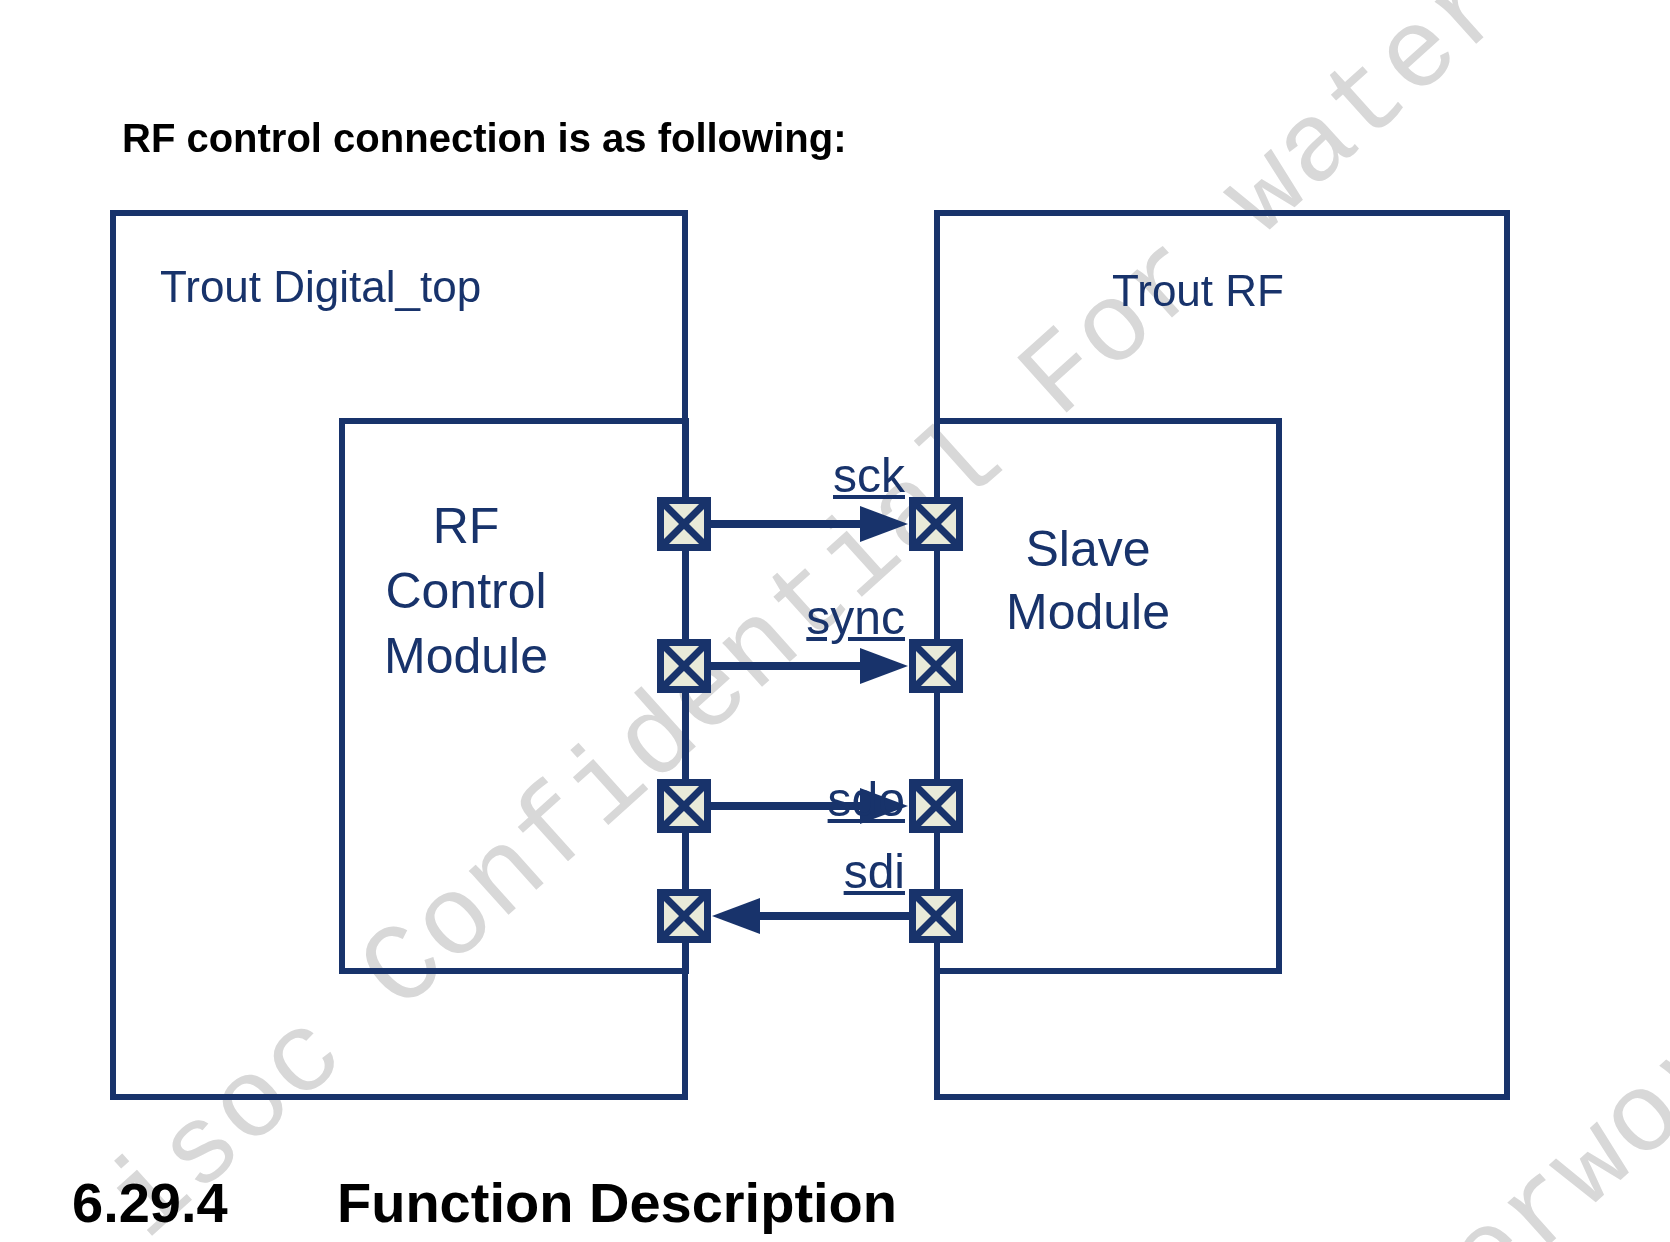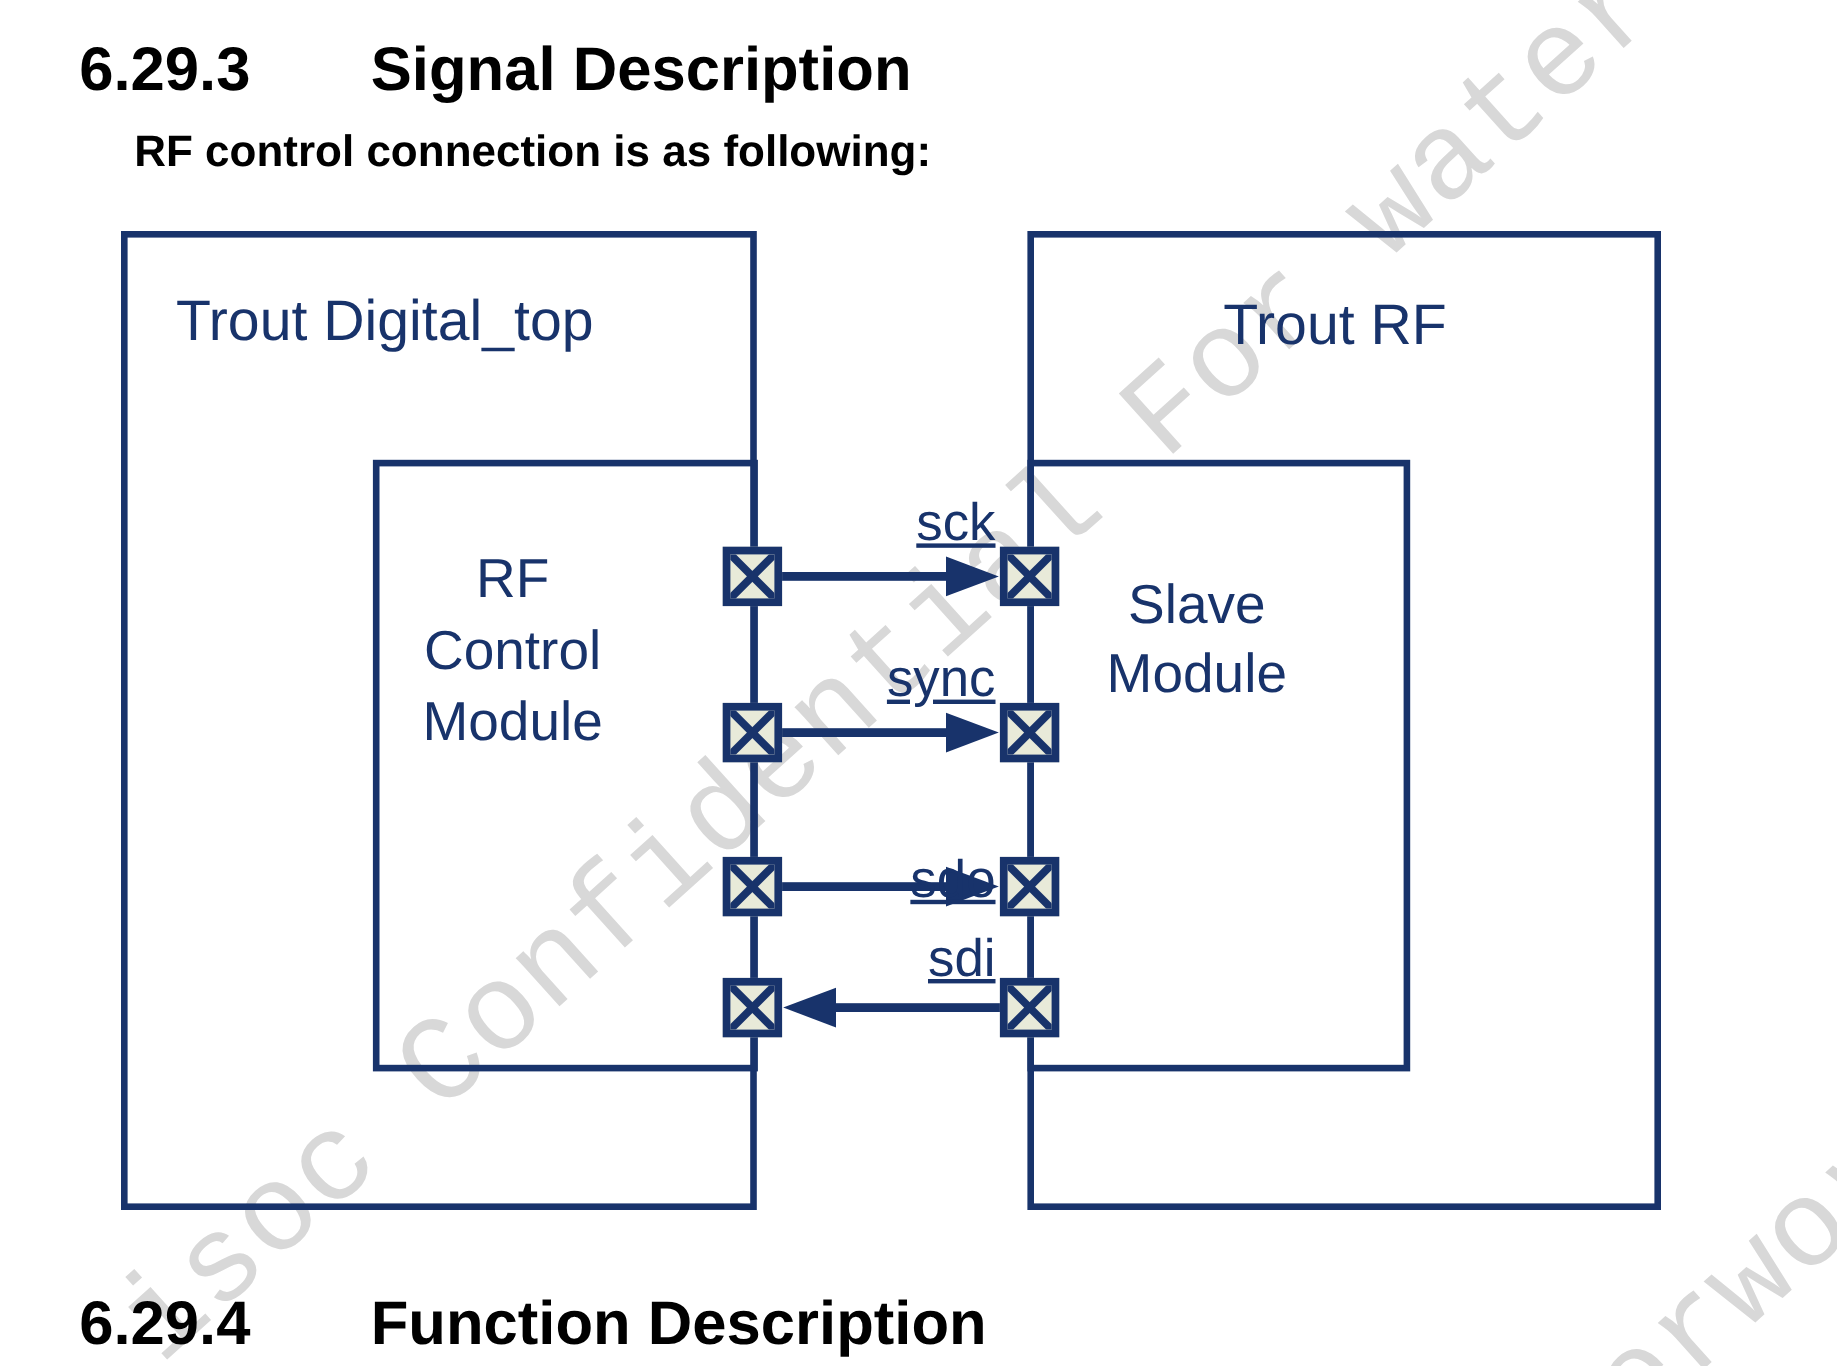--- a/index.html
+++ b/index.html
@@ -39,21 +39,21 @@
     position:absolute; z-index:1; box-sizing:border-box;
     border:6px solid var(--navy,#18336b); background:transparent;
   }
   #outer-left  { left:110px; top:210px; width:578px; height:890px; }
   #inner-left  { left:339px; top:418px; width:350px; height:556px; }
   #outer-right { left:934px; top:210px; width:576px; height:890px; }
   #inner-right { left:934px; top:418px; width:348px; height:556px; }
 
   .box-label {
     position:absolute; z-index:2; color:var(--navy,#18336b);
-    font-size:52px; white-space:nowrap;
+    font-size:44px; white-space:nowrap;
   }
   #label-tdt { left:160px;  top:262px; }
   #label-trf { left:1112px; top:266px; }
   .box-label-block {
     position:absolute; z-index:2; color:var(--navy,#18336b);
     font-size:50px; text-align:center;
   }
   #label-rfcm  { left:330px; top:494px; width:272px; line-height:65px; }
   #label-slave { left:955px; top:518px; width:266px; line-height:63px; }
   .lbl-line { display:block; }
@@ -85,23 +85,20 @@
   }
 </style>
 </head>
 <body>
 
 <div id="page" style="--navy: #18336b; --port-fill: #e8ead9; --wm-color: #d8d8d8;">
 
   <div class="watermark" id="wm1">isoc Confidential For water</div>
   <div class="watermark" id="wm2">erwor</div>
 
-  <div class="heading" id="heading-top">
-    <span class="h-num">6.29.3</span><span>Signal Description</span>
-  </div>
 
   <div id="intro">RF control connection is as following:</div>
 
   <div class="box" id="outer-left"></div>
   <div class="box" id="inner-left"></div>
   <div class="box" id="outer-right"></div>
   <div class="box" id="inner-right"></div>
 
   <div class="box-label" id="label-tdt">Trout Digital_top</div>
   <div class="box-label" id="label-trf">Trout RF</div>

